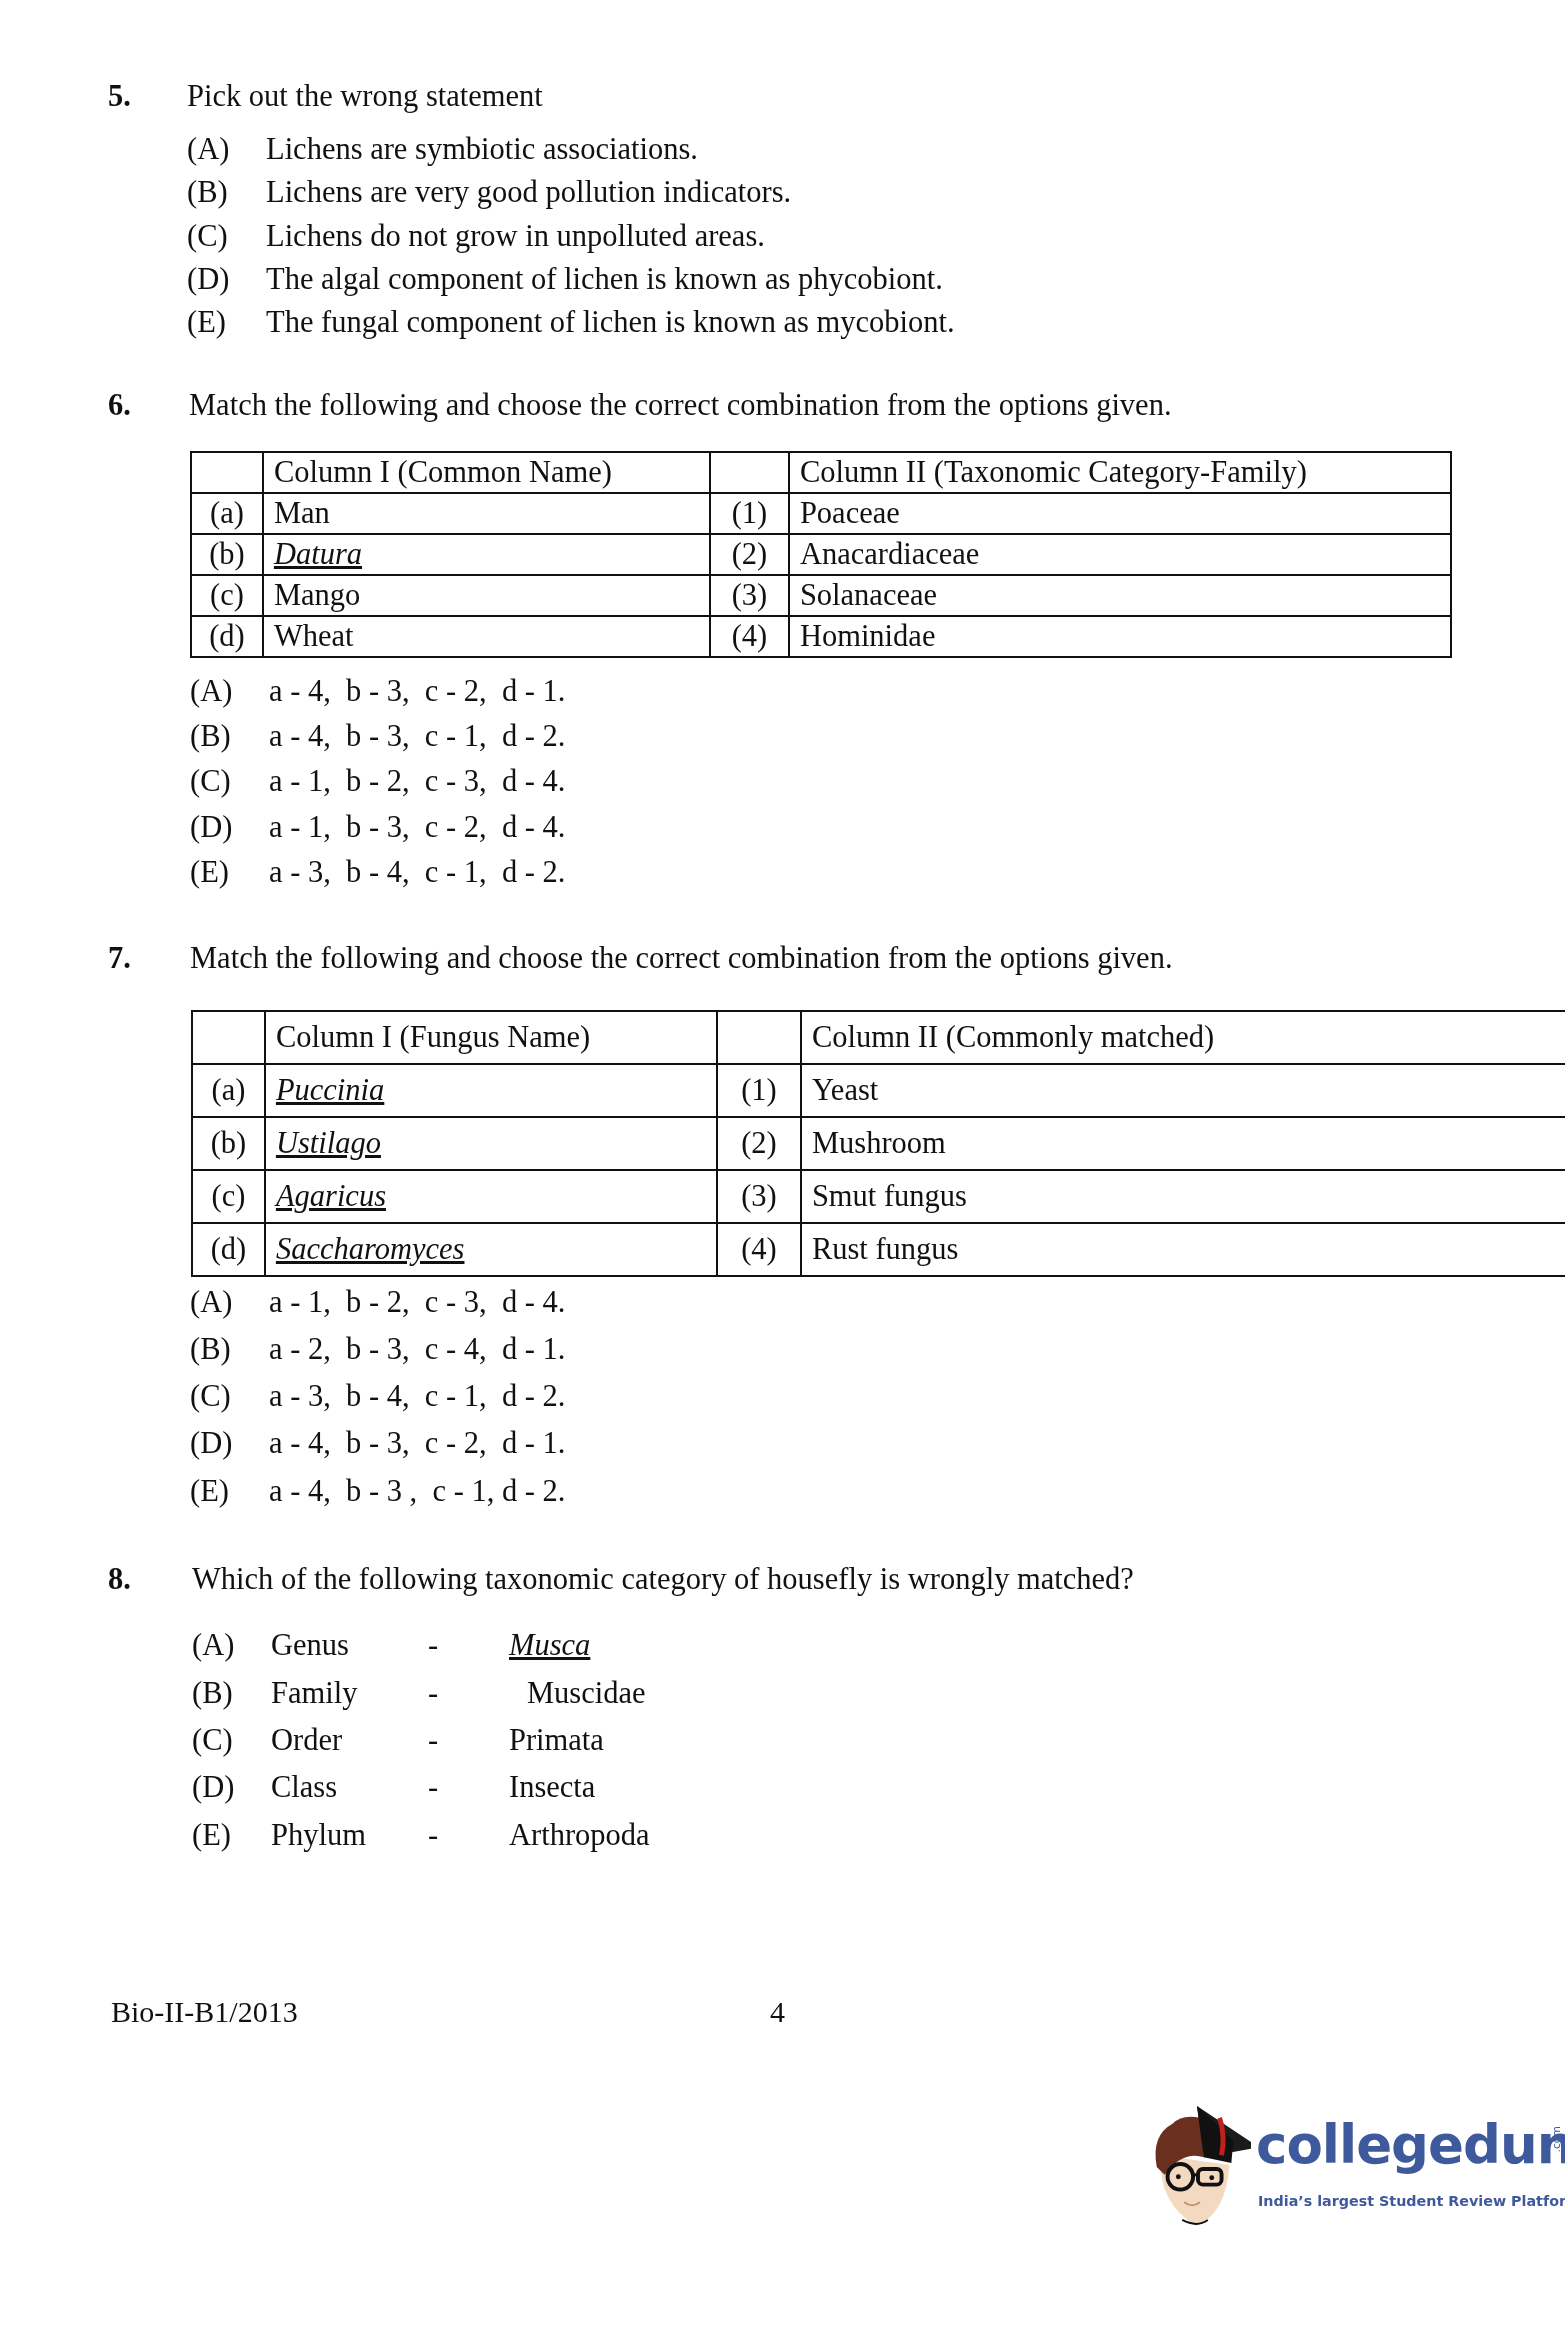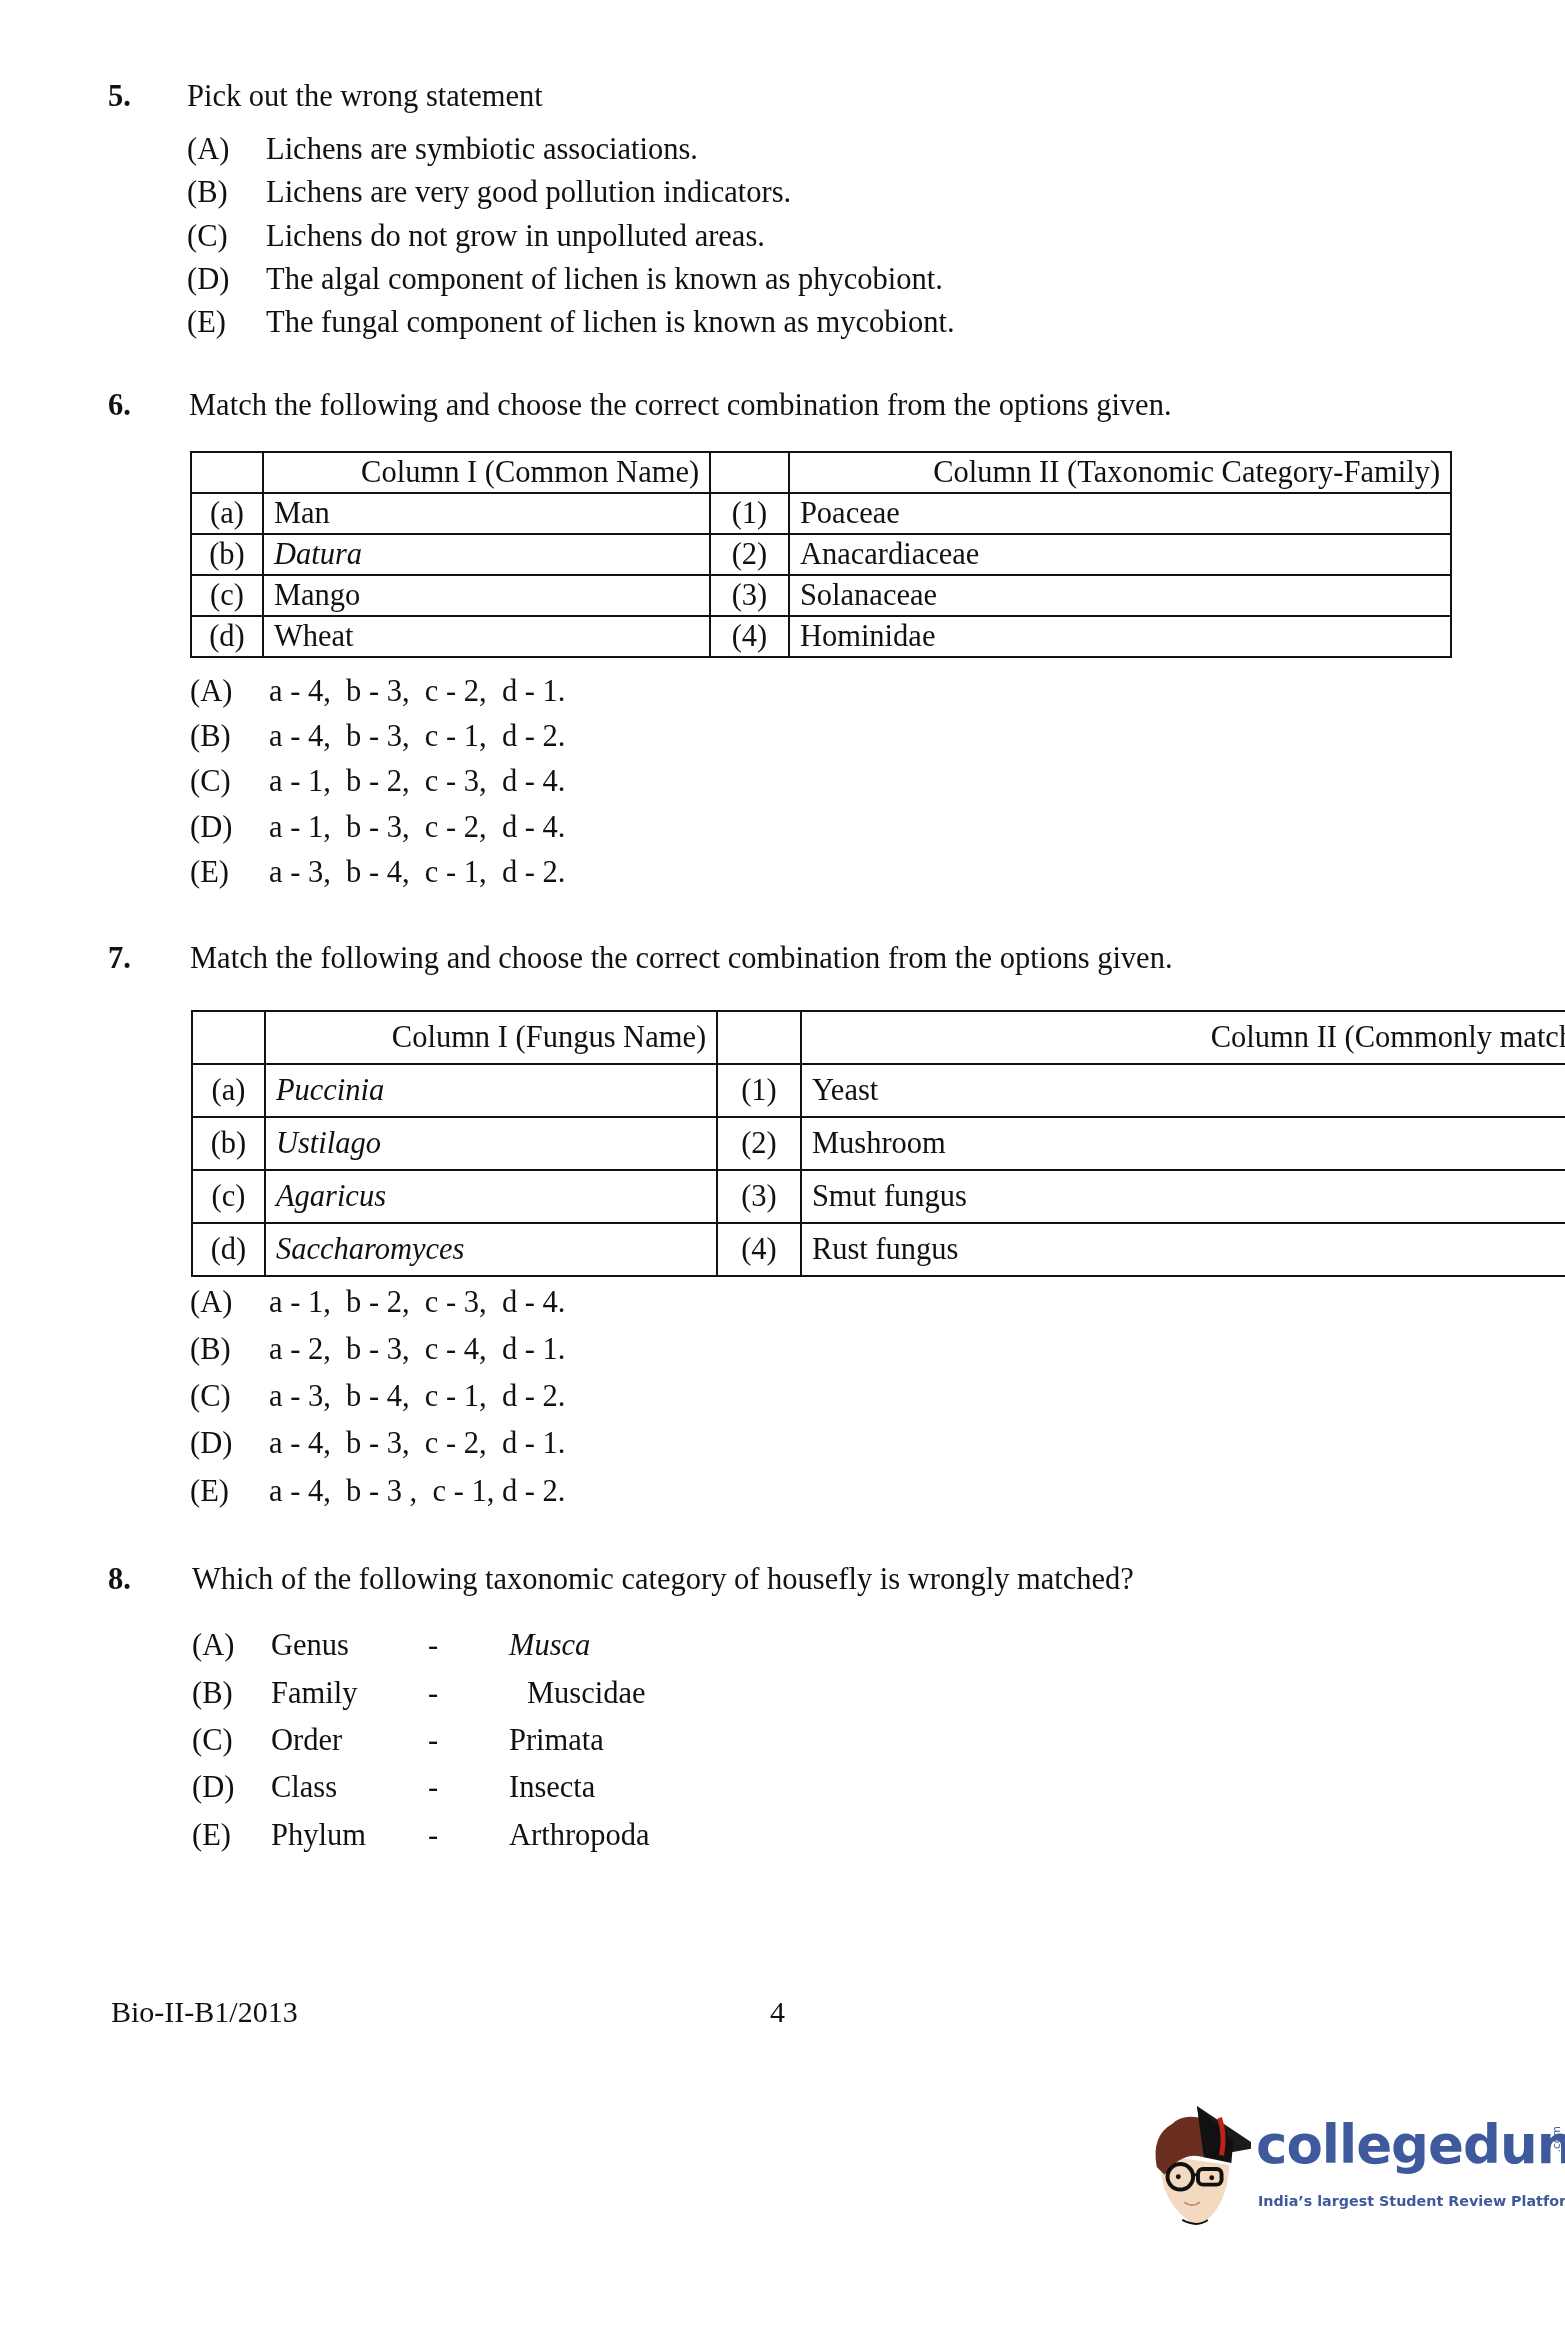--- a/index.html
+++ b/index.html
@@ -6,26 +6,26 @@
   body {
     width: 1565px; height: 2336px; position: relative; overflow: hidden;
     font-family: "Liberation Serif", "DejaVu Serif", serif; color: #111;
   }
   .abs { position: absolute; }
   .qnum { font-weight: bold; font-size: 30.5px; }
   .qtext { font-size: 30.5px; white-space: nowrap; }
   .opt { position: absolute; font-size: 30.5px; white-space: nowrap; height: 43px; line-height: 43px; }
   .opt .lbl { position: absolute; left: 0; }
   .opt .txt { position: absolute; left: 79px; }
-  .it { font-style: italic; }
+  .it { font-style: italic; text-decoration: underline; }
 
   table.match { position: absolute; border-collapse: collapse; font-size: 30.5px; }
   table.match td { border: 2px solid #111; padding: 0 9.9px; white-space: nowrap; line-height: 1; }
   table.match td.key { text-align: center; padding: 0 5.9px; }
-  table.match td.hdr { text-align: right; }
+  table.match td.hdr { text-align: left; }
 
   .t6 td { height: 39px; }
   .t7 td { height: 51px; }
 
   .q8row { position: absolute; font-size: 30.5px; height: 47px; line-height: 47px; white-space: nowrap; }
   .q8row span { position: absolute; }
 
   .footer { font-size: 30px; }
 
   .logo { position: absolute; left: 1143px; top: 2096px; width: 423px; height: 138px; }

